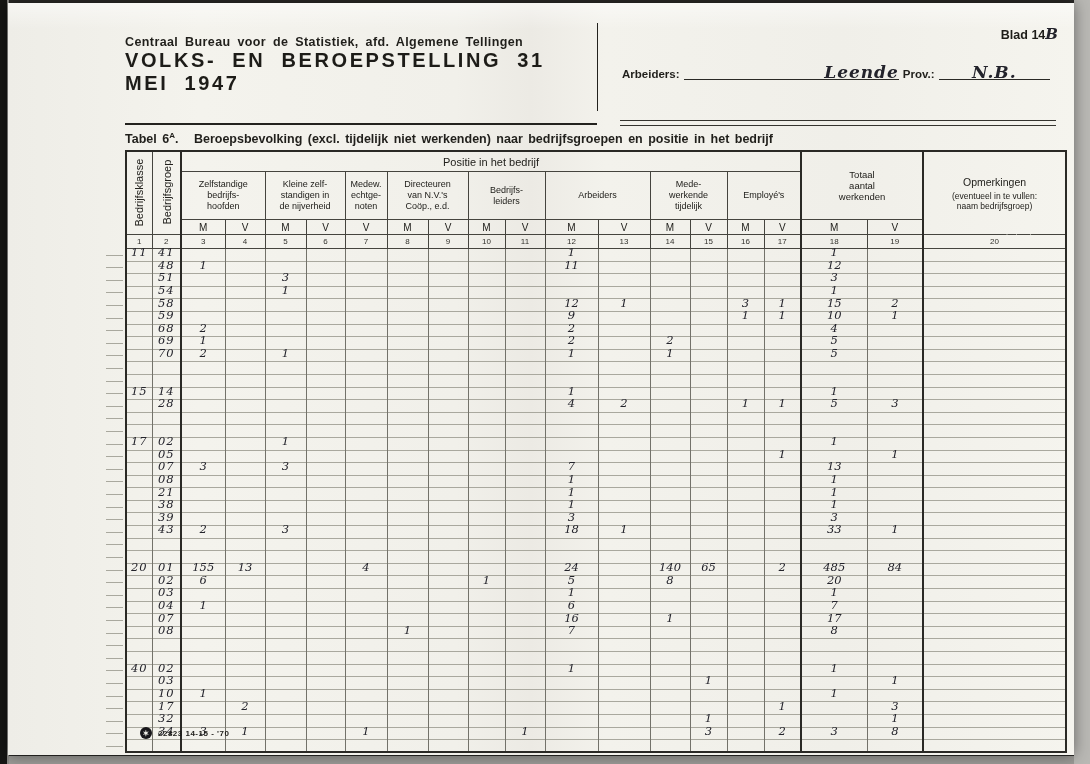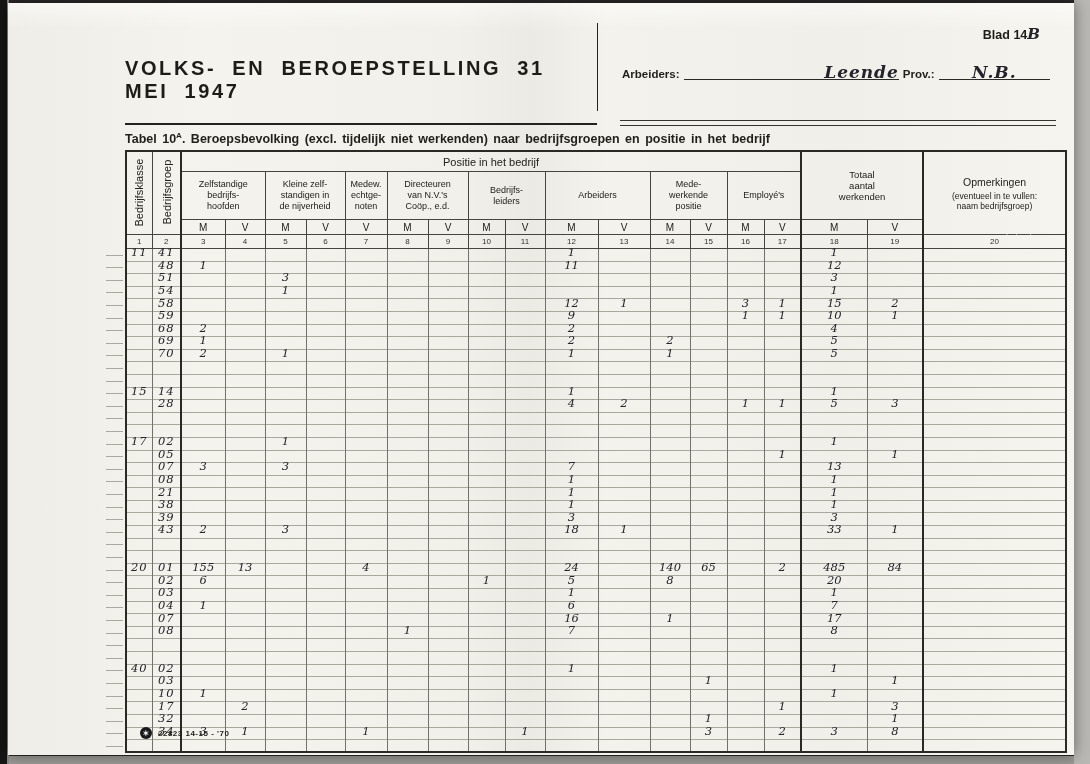--- a/index.html
+++ b/index.html
@@ -15,37 +15,37 @@
     position:absolute;left:8px;top:3px;right:16px;bottom:9px;
     background:linear-gradient(90deg,#eeede7,#f4f3ed 18%,#f1f0ea 42%,#eceae4 49%,#f3f2ec 56%,#f0efe9 78%,#f5f4ee);
     box-shadow:0 0 14px rgba(0,0,0,.45);
   }
   .paper:before{content:"";position:absolute;inset:0;background:linear-gradient(180deg,rgba(255,255,255,.5),rgba(255,255,255,0) 26px);pointer-events:none;}
 
   
   .head{position:absolute;left:117px;top:20px;right:16px;height:102px;display:flex;}
   .head-left{width:472px;border-bottom:2.5px solid #23221e;padding-top:12px;}
   .org{font-size:12.5px;font-weight:bold;color:#201f1b;letter-spacing:.4px;word-spacing:3px;}
-  .title{margin-top:22px;font-size:20px;font-weight:bold;color:#1d1c18;letter-spacing:2.6px;word-spacing:8px;}
+  .title{margin-top:0;font-size:20px;font-weight:bold;color:#1d1c18;letter-spacing:2.6px;word-spacing:8px;}
   .head-right{flex:1;position:relative;border-left:1.5px solid #23221e;margin-bottom:14px;}
-  .blad{position:absolute;top:2px;right:18px;font-size:12.5px;font-weight:bold;color:#1d1c18;margin-left:48px;}
+  .blad{position:absolute;top:2px;right:0;font-size:12.5px;font-weight:bold;color:#1d1c18;margin-left:48px;}
   .gemrow{position:absolute;left:24px;right:4px;top:42px;display:flex;align-items:flex-end;font-size:11.5px;font-weight:bold;color:#201f1b;}
   .wline{border-bottom:1.4px solid #2a2925;text-align:center;margin:0 4px;}
   .w-gem{width:228px;text-align:right;}
   .w-prov{width:118px;}
   .dbl{position:absolute;left:22px;right:2px;bottom:-15px;height:4px;border-top:1.3px solid #35342f;border-bottom:1.3px solid #35342f;}
   
   .hw{font-family:"DejaVu Serif",serif;font-style:italic;color:#23232b;}
   .script-lg{font-size:17px;line-height:14px;letter-spacing:1px;}
   .blad .hw{font-size:15px;}
 
   
   .caption{position:absolute;left:117px;top:128px;font-size:12.5px;font-weight:bold;color:#201f1b;word-spacing:2px;}
   .caption sup{font-size:8px;}
-  .cap-text{}
+  .cap-text{margin-left:10px;}
 
   
   .tblwrap{position:absolute;left:117px;top:147px;}
   table{border-collapse:collapse;table-layout:fixed;width:940px;background:transparent;}
   th,td{padding:0;margin:0;overflow:visible;}
   th{font-weight:normal;color:#22211d;border:1px solid #45443e;}
   .hA th{height:19px;font-size:11px;}
   .hB th{height:47px;font-size:9px;line-height:1.2;vertical-align:middle;text-align:center;}
   .hC th{height:14px;font-size:10px;text-align:center;}
   .hD th{height:13px;font-size:8px;text-align:center;color:#32312c;}
@@ -72,36 +72,37 @@
 </style>
 </head>
 <body>
 
 <div class="scan-bg"></div>
 
 <div class="paper">
 
   <div class="head">
     <div class="head-left">
+      <div class="org">Centraal Bureau voor de Statistiek, afd. Algemene Tellingen</div>
       <div class="title">VOLKS- EN BEROEPSTELLING 31 MEI 1947</div>
     </div>
     <div class="head-right">
       <div class="blad"><span>Blad 14</span><span class="hw">B</span></div>
       <div class="gemrow">
         <span>Arbeiders:</span>
         <span class="wline w-gem hw script-lg">Leende</span>
         <span>Prov.:</span>
         <span class="wline w-prov hw script-lg">N.B.</span>
       </div>
       <div class="dbl"></div>
     </div>
   </div>
 
   <div class="caption">
-    <span><span>Tabel 10</span><sup>A</sup>.</span>
+    <span><span>Tabel 6</span><sup>A</sup>.</span>
     <span class="cap-text">Beroepsbevolking (excl. tijdelijk niet werkenden) naar bedrijfsgroepen en positie in het bedrijf</span>
   </div>
 
   <div class="tblwrap">
     <div class="ticks"></div>
     <table id="census-table">
         <colgroup>
           <col style="width:26px">
           <col style="width:29px">
           <col style="width:44px">
@@ -145,21 +146,21 @@
 echtge-
 noten</th>
             <th colspan="2" class="pre">Directeuren
 van N.V.'s
 Coöp., e.d.</th>
             <th colspan="2" class="pre">Bedrijfs-
 leiders</th>
             <th colspan="2" class="pre">Arbeiders</th>
             <th colspan="2" class="pre">Mede-
 werkende
-positie</th>
+tijdelijk</th>
             <th colspan="2" class="pre thick-r">Employé's</th>
           </tr>
           <tr class="hC">
             <th>M</th>
             <th>V</th>
             <th>M</th>
             <th>V</th>
             <th>V</th>
             <th>M</th>
             <th>V</th>

